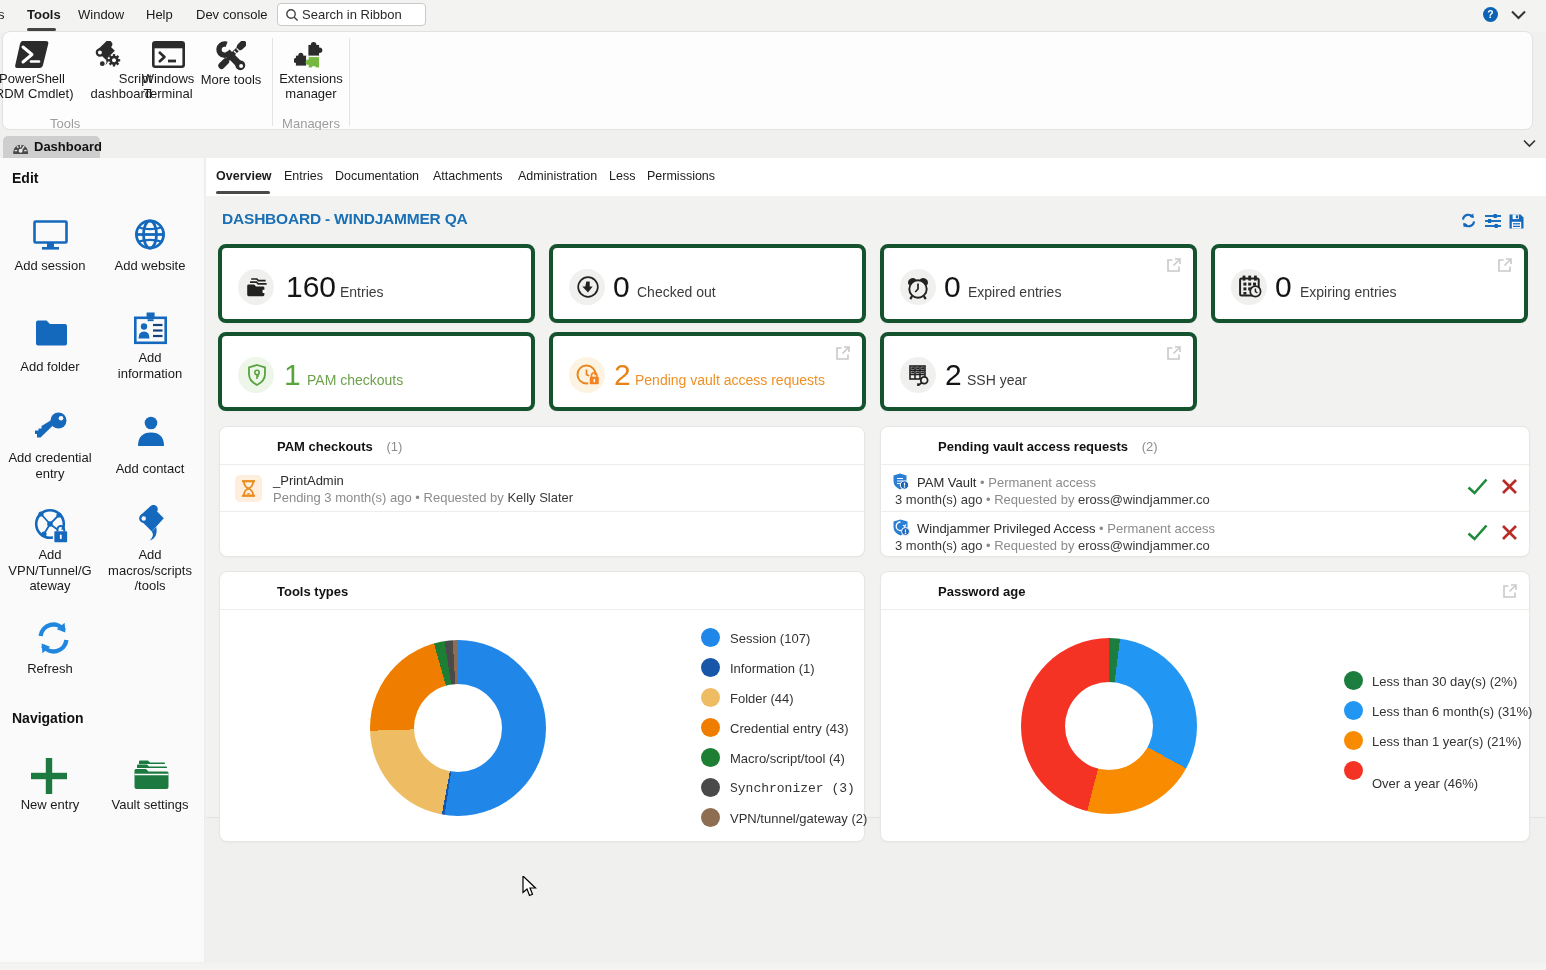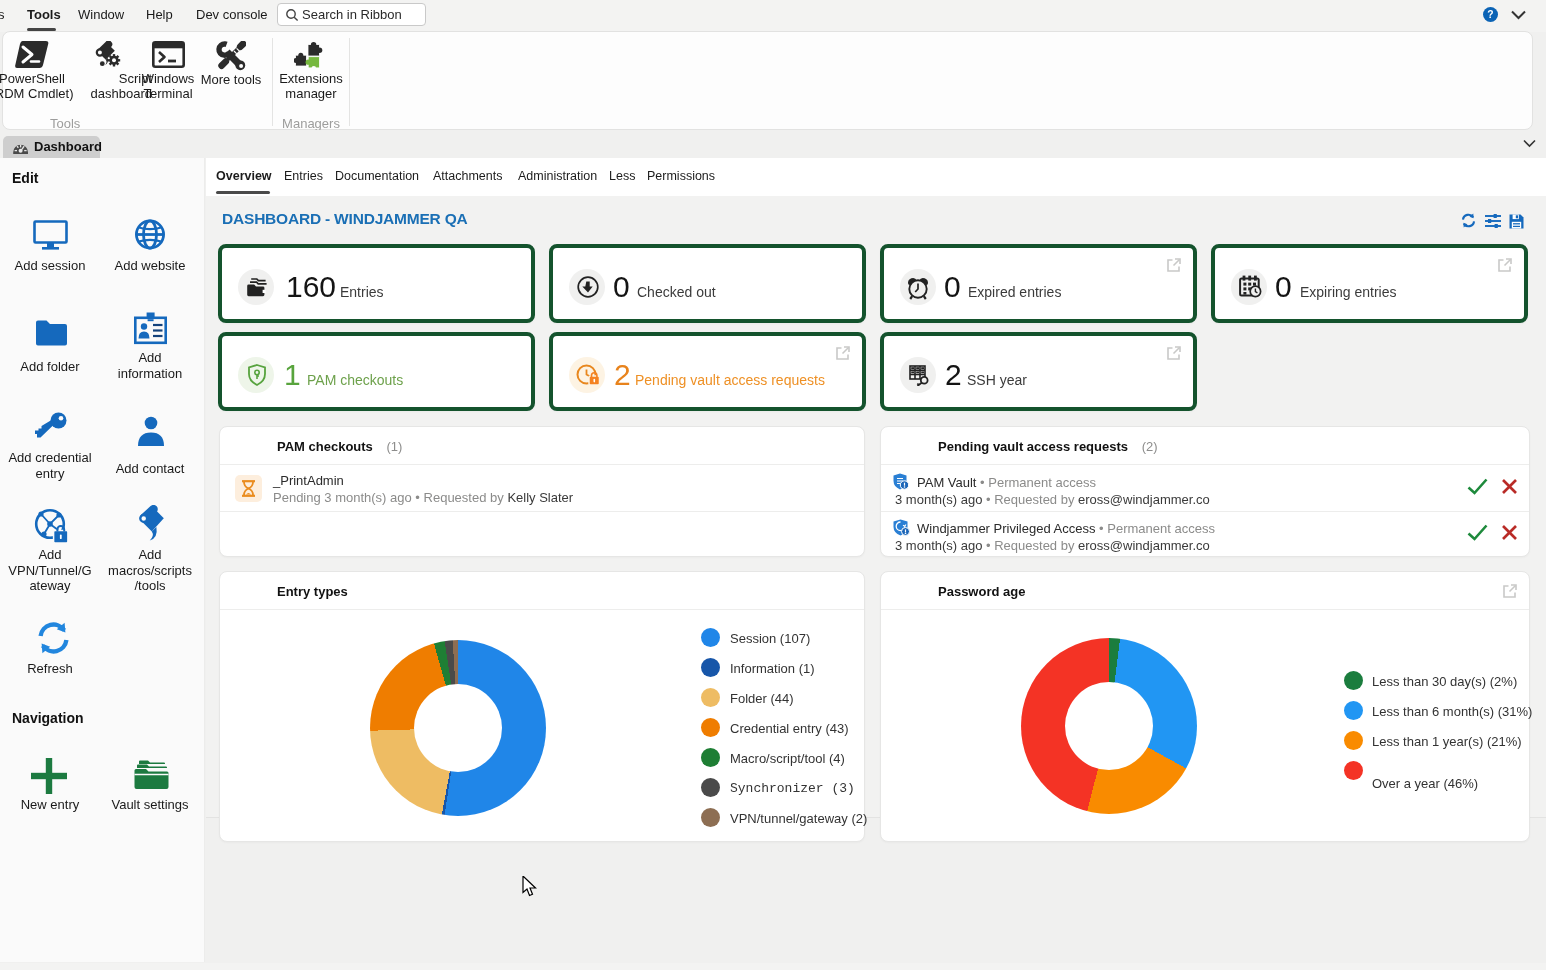--- a/index.html
+++ b/index.html
@@ -530,21 +530,21 @@
       </svg>
     <svg class="abs" style="left:620px;top:97px" width="17" height="17" viewBox="0 0 17 17">
         <g stroke="#b92b27" stroke-width="2.6">
           <line x1="2" y1="2" x2="15" y2="15"></line>
           <line x1="15" y1="2" x2="2" y2="15"></line>
         </g>
       </svg>
   </div>
 
   <div class="panel" style="left:13px; top:413px; width:646px; height:271px;">
-    <div class="phead">Entry types</div>
+    <div class="phead">Tools types</div>
     <div class="pdiv" style="top:37px;"></div>
     <div class="donut" style="left:150px; top:68px; width:176px; height:176px; background:conic-gradient(#2086e8 0deg 188.8deg, #1756a9 188.8deg 190.6deg, #eebc63 190.6deg 268.2deg, #ef7d00 268.2deg 344.1deg, #1e7e34 344.1deg 351.2deg, #4a4a4a 351.2deg 356.5deg, #8d6e53 356.5deg 360deg);">
       <div class="hole" style="left:44px; top:44px; width:88px; height:88px;"></div>
     </div>
     <div class="legdot" style="left:481px; top:56px; background:#2086e8;"></div>
       <div class="legtext" style="left:510px; top:59px;">Session (107)</div>
     <div class="legdot" style="left:481px; top:86px; background:#1756a9;"></div>
       <div class="legtext" style="left:510px; top:89px;">Information (1)</div>
     <div class="legdot" style="left:481px; top:116px; background:#eebc63;"></div>
       <div class="legtext" style="left:510px; top:119px;">Folder (44)</div>

